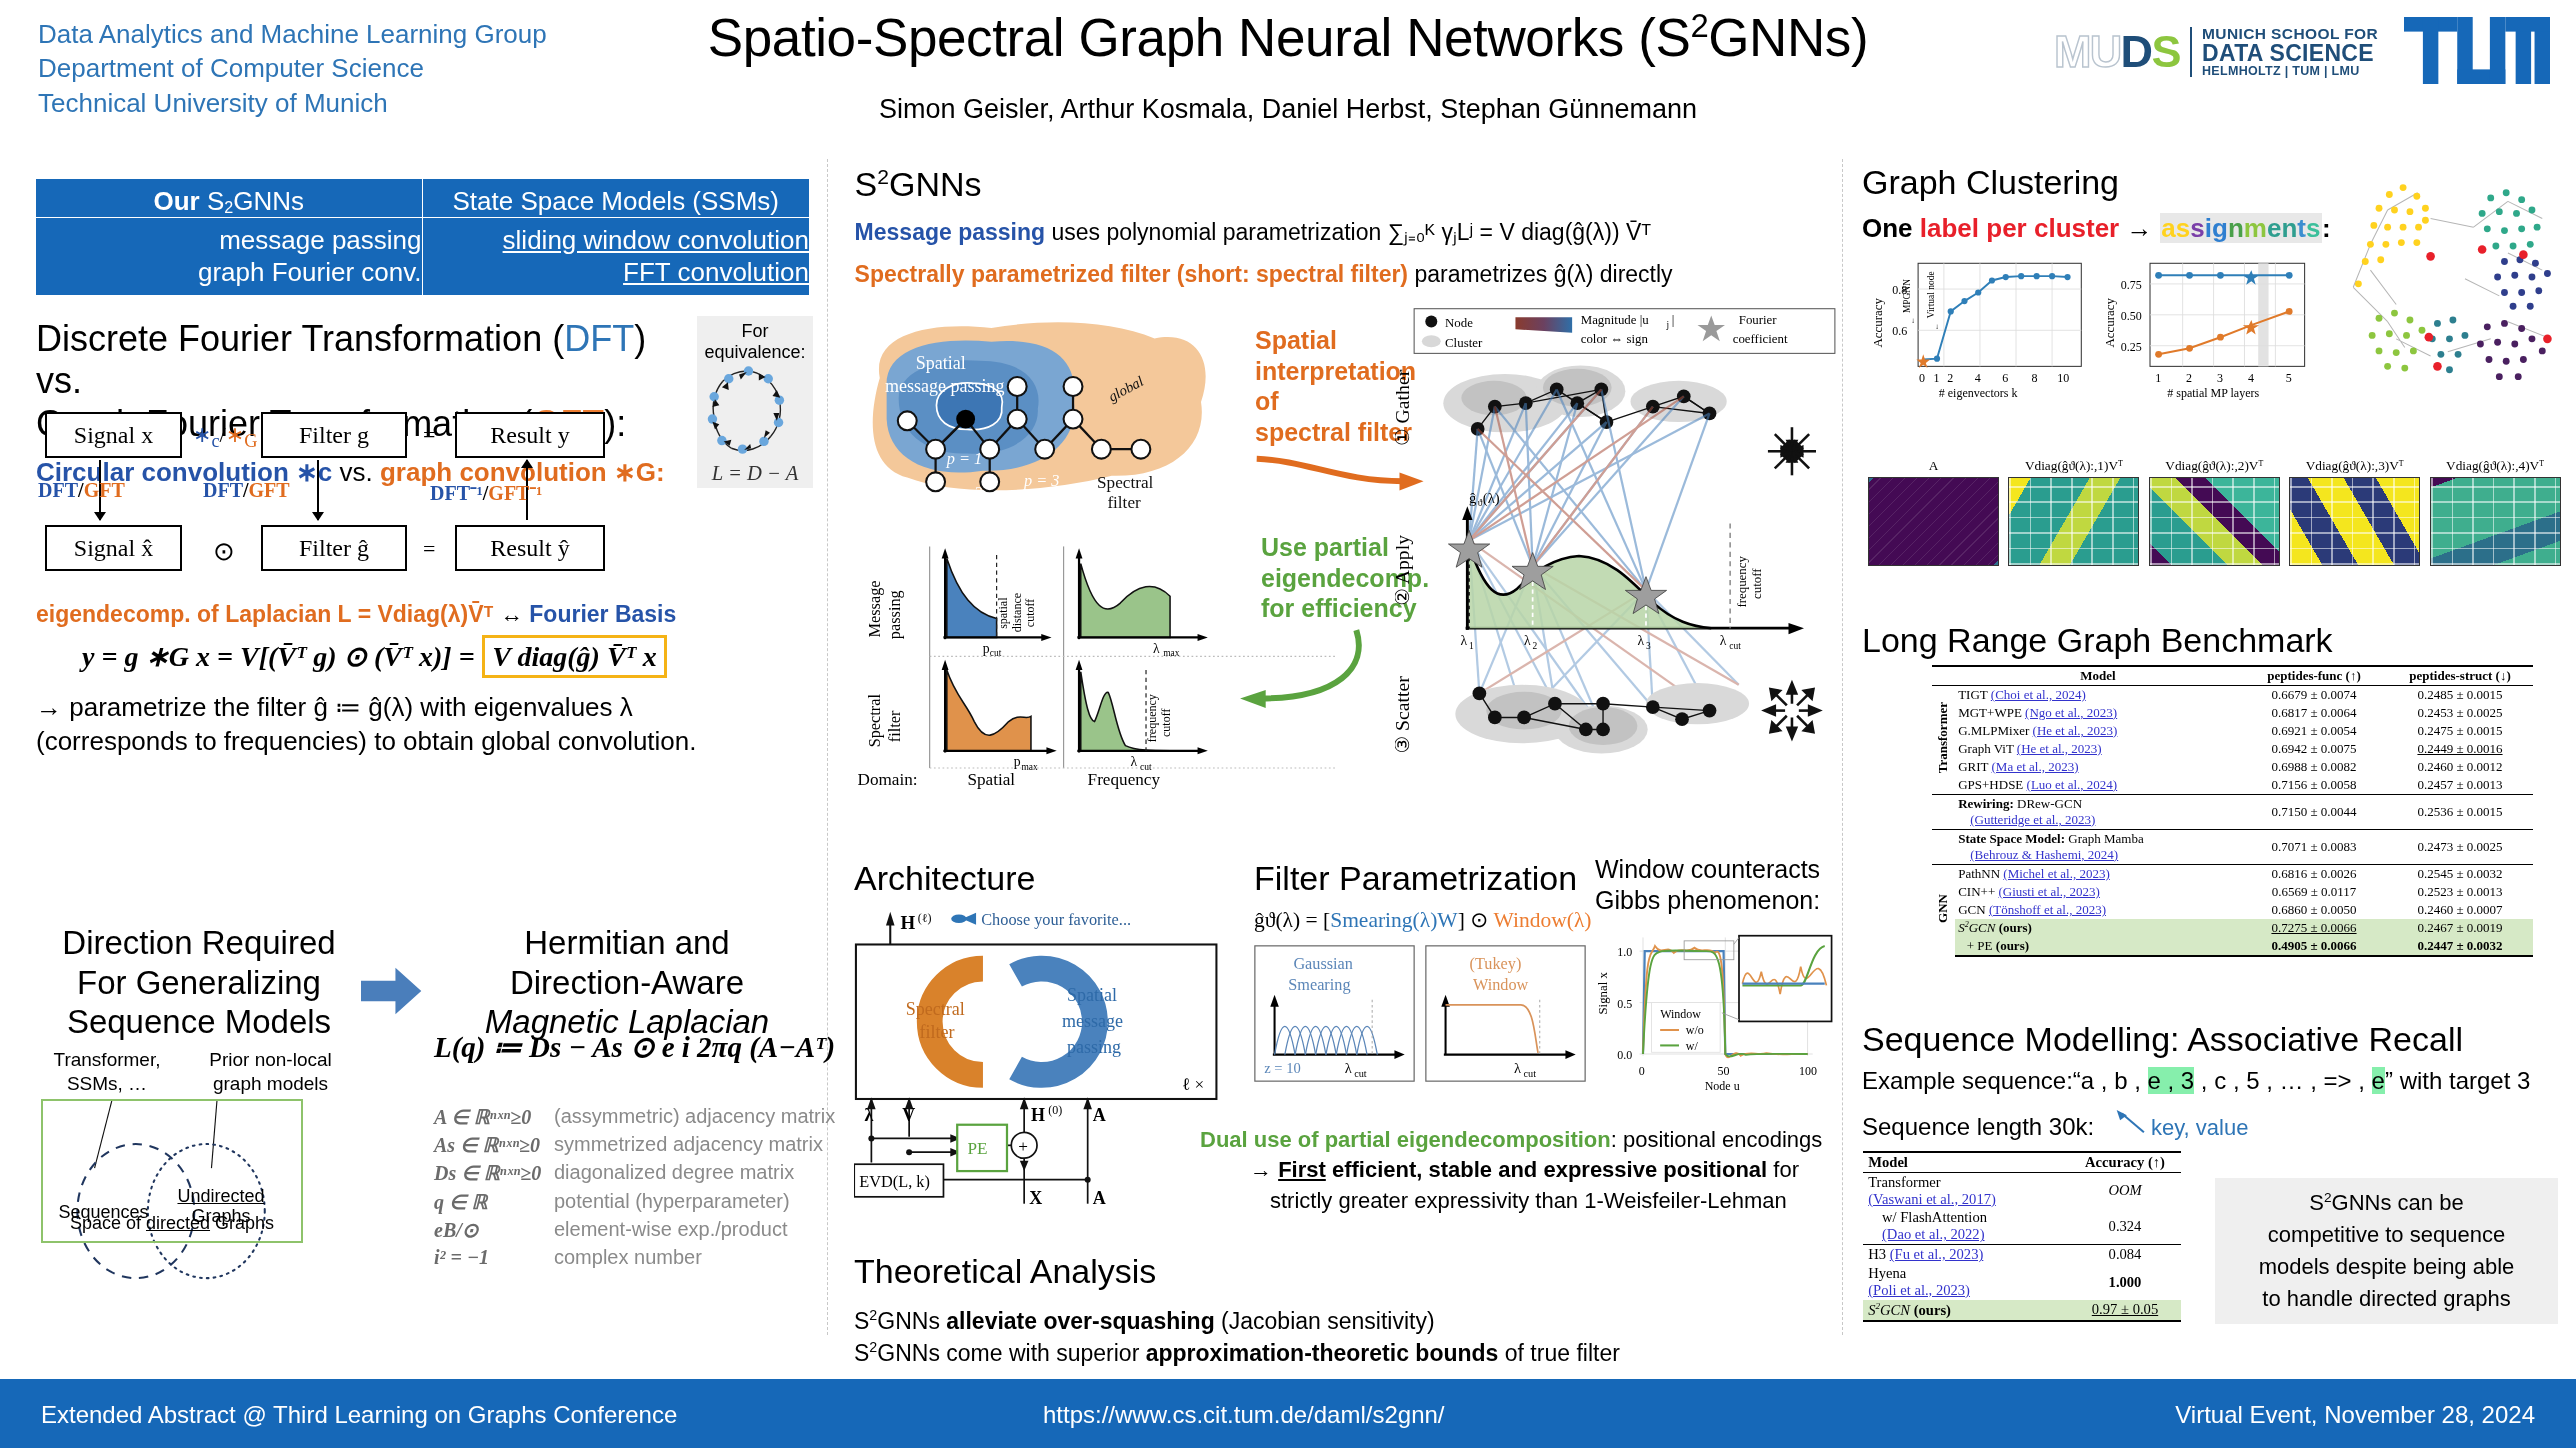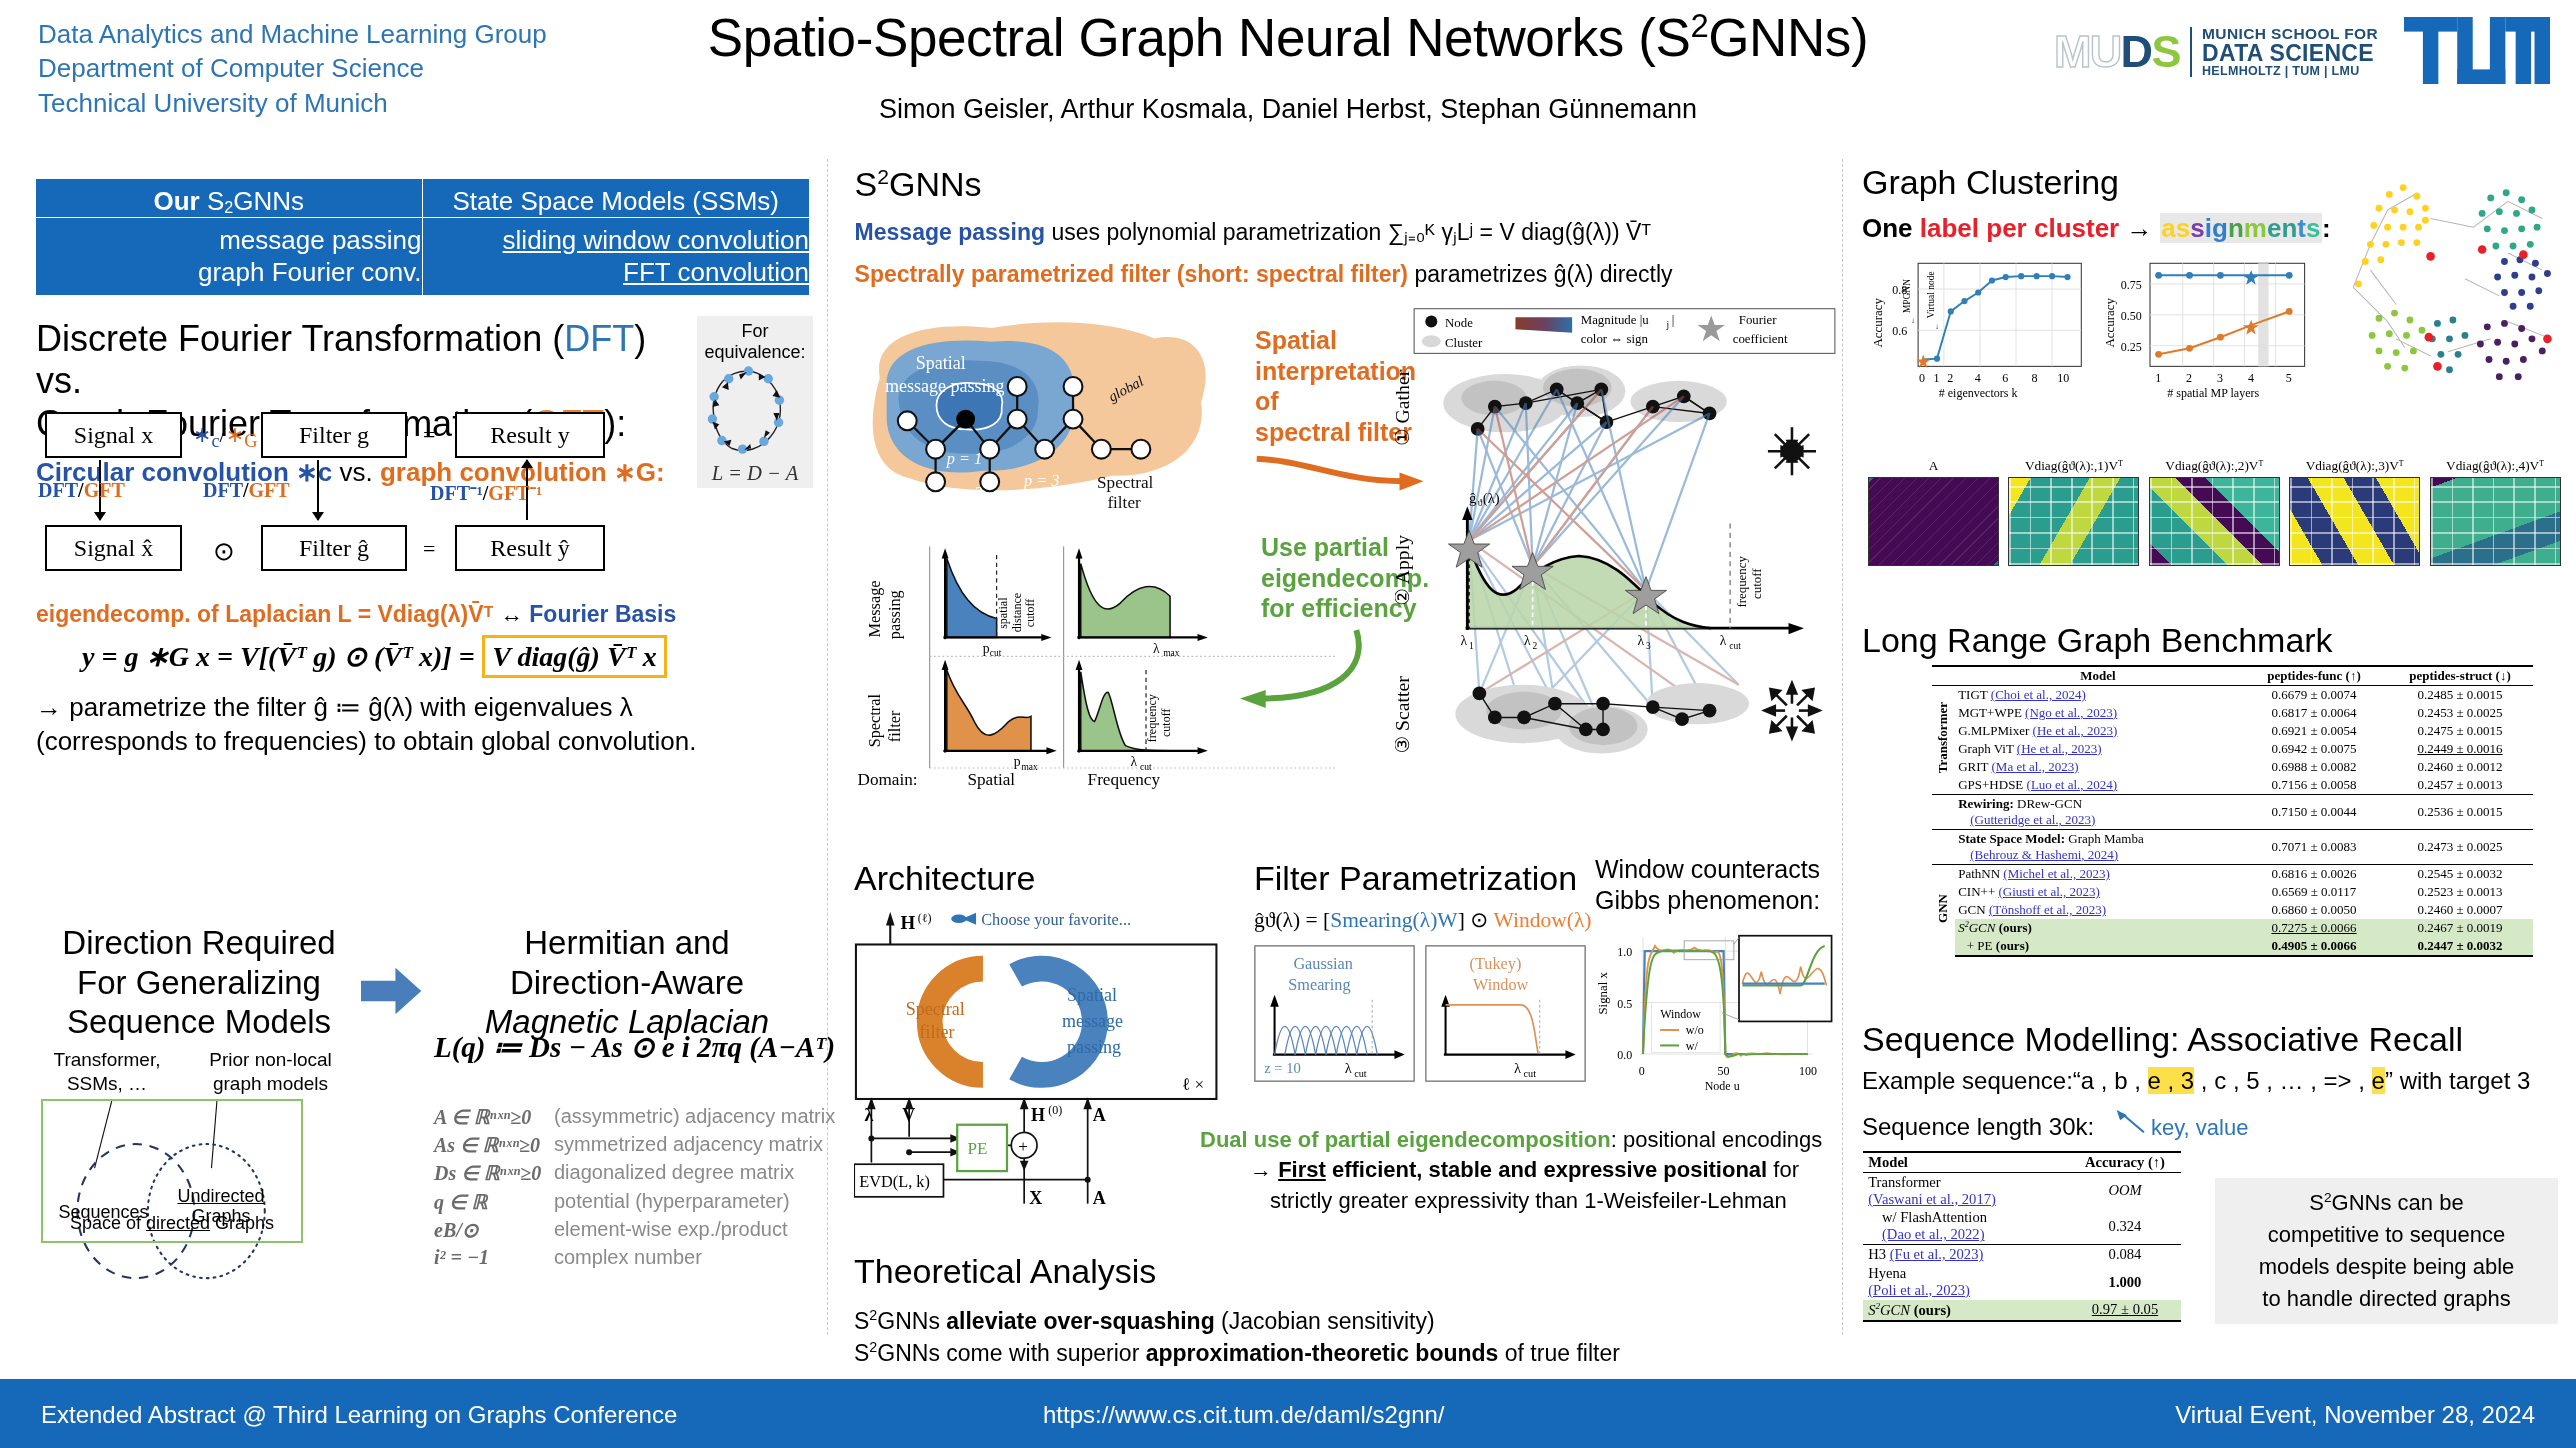--- a/index.html
+++ b/index.html
@@ -163,21 +163,21 @@
   .tline-mid { border-top: 1px solid #000; }
   .tline-bot { border-bottom: 2.1px solid #000; }
   .grouplbl {
     width: 17px; font-weight: 700; font-size: 13px; text-align: center; vertical-align: middle;
   }
   .vert { writing-mode: vertical-rl; transform: rotate(180deg); white-space: nowrap; }
   .uline { text-decoration: underline; }
 
   .seq-head { position: absolute; left: 1862px; top: 1020px; font-size: 34px; }
   .seq-ex { position: absolute; left: 1862px; top: 1067px; font-size: 24px; white-space: nowrap; }
-  .kv { background: #fde047; }
+  .kv { background: #86efac; }
   .seq-len { position: absolute; left: 1862px; top: 1113px; font-size: 24px; }
   .kvlabel { position: absolute; left: 2151px; top: 1115px; font-size: 22px; color: #2e75b6; }
 
   .tbl-seq { position: absolute; left: 1863px; top: 1151px; width: 318px; border-collapse: collapse; font-family: "Liberation Serif", serif; font-size: 14.6px; }
   .tbl-seq td, .tbl-seq th { padding: 0.9px 5.2px; }
   .tbl-seq .num { text-align: center; width: 112px; }
 
   .quote {
     position: absolute; left: 2215px; top: 1178px; width: 343px; height: 146px;
     background: #efefef; display: flex; align-items: center; justify-content: center;

